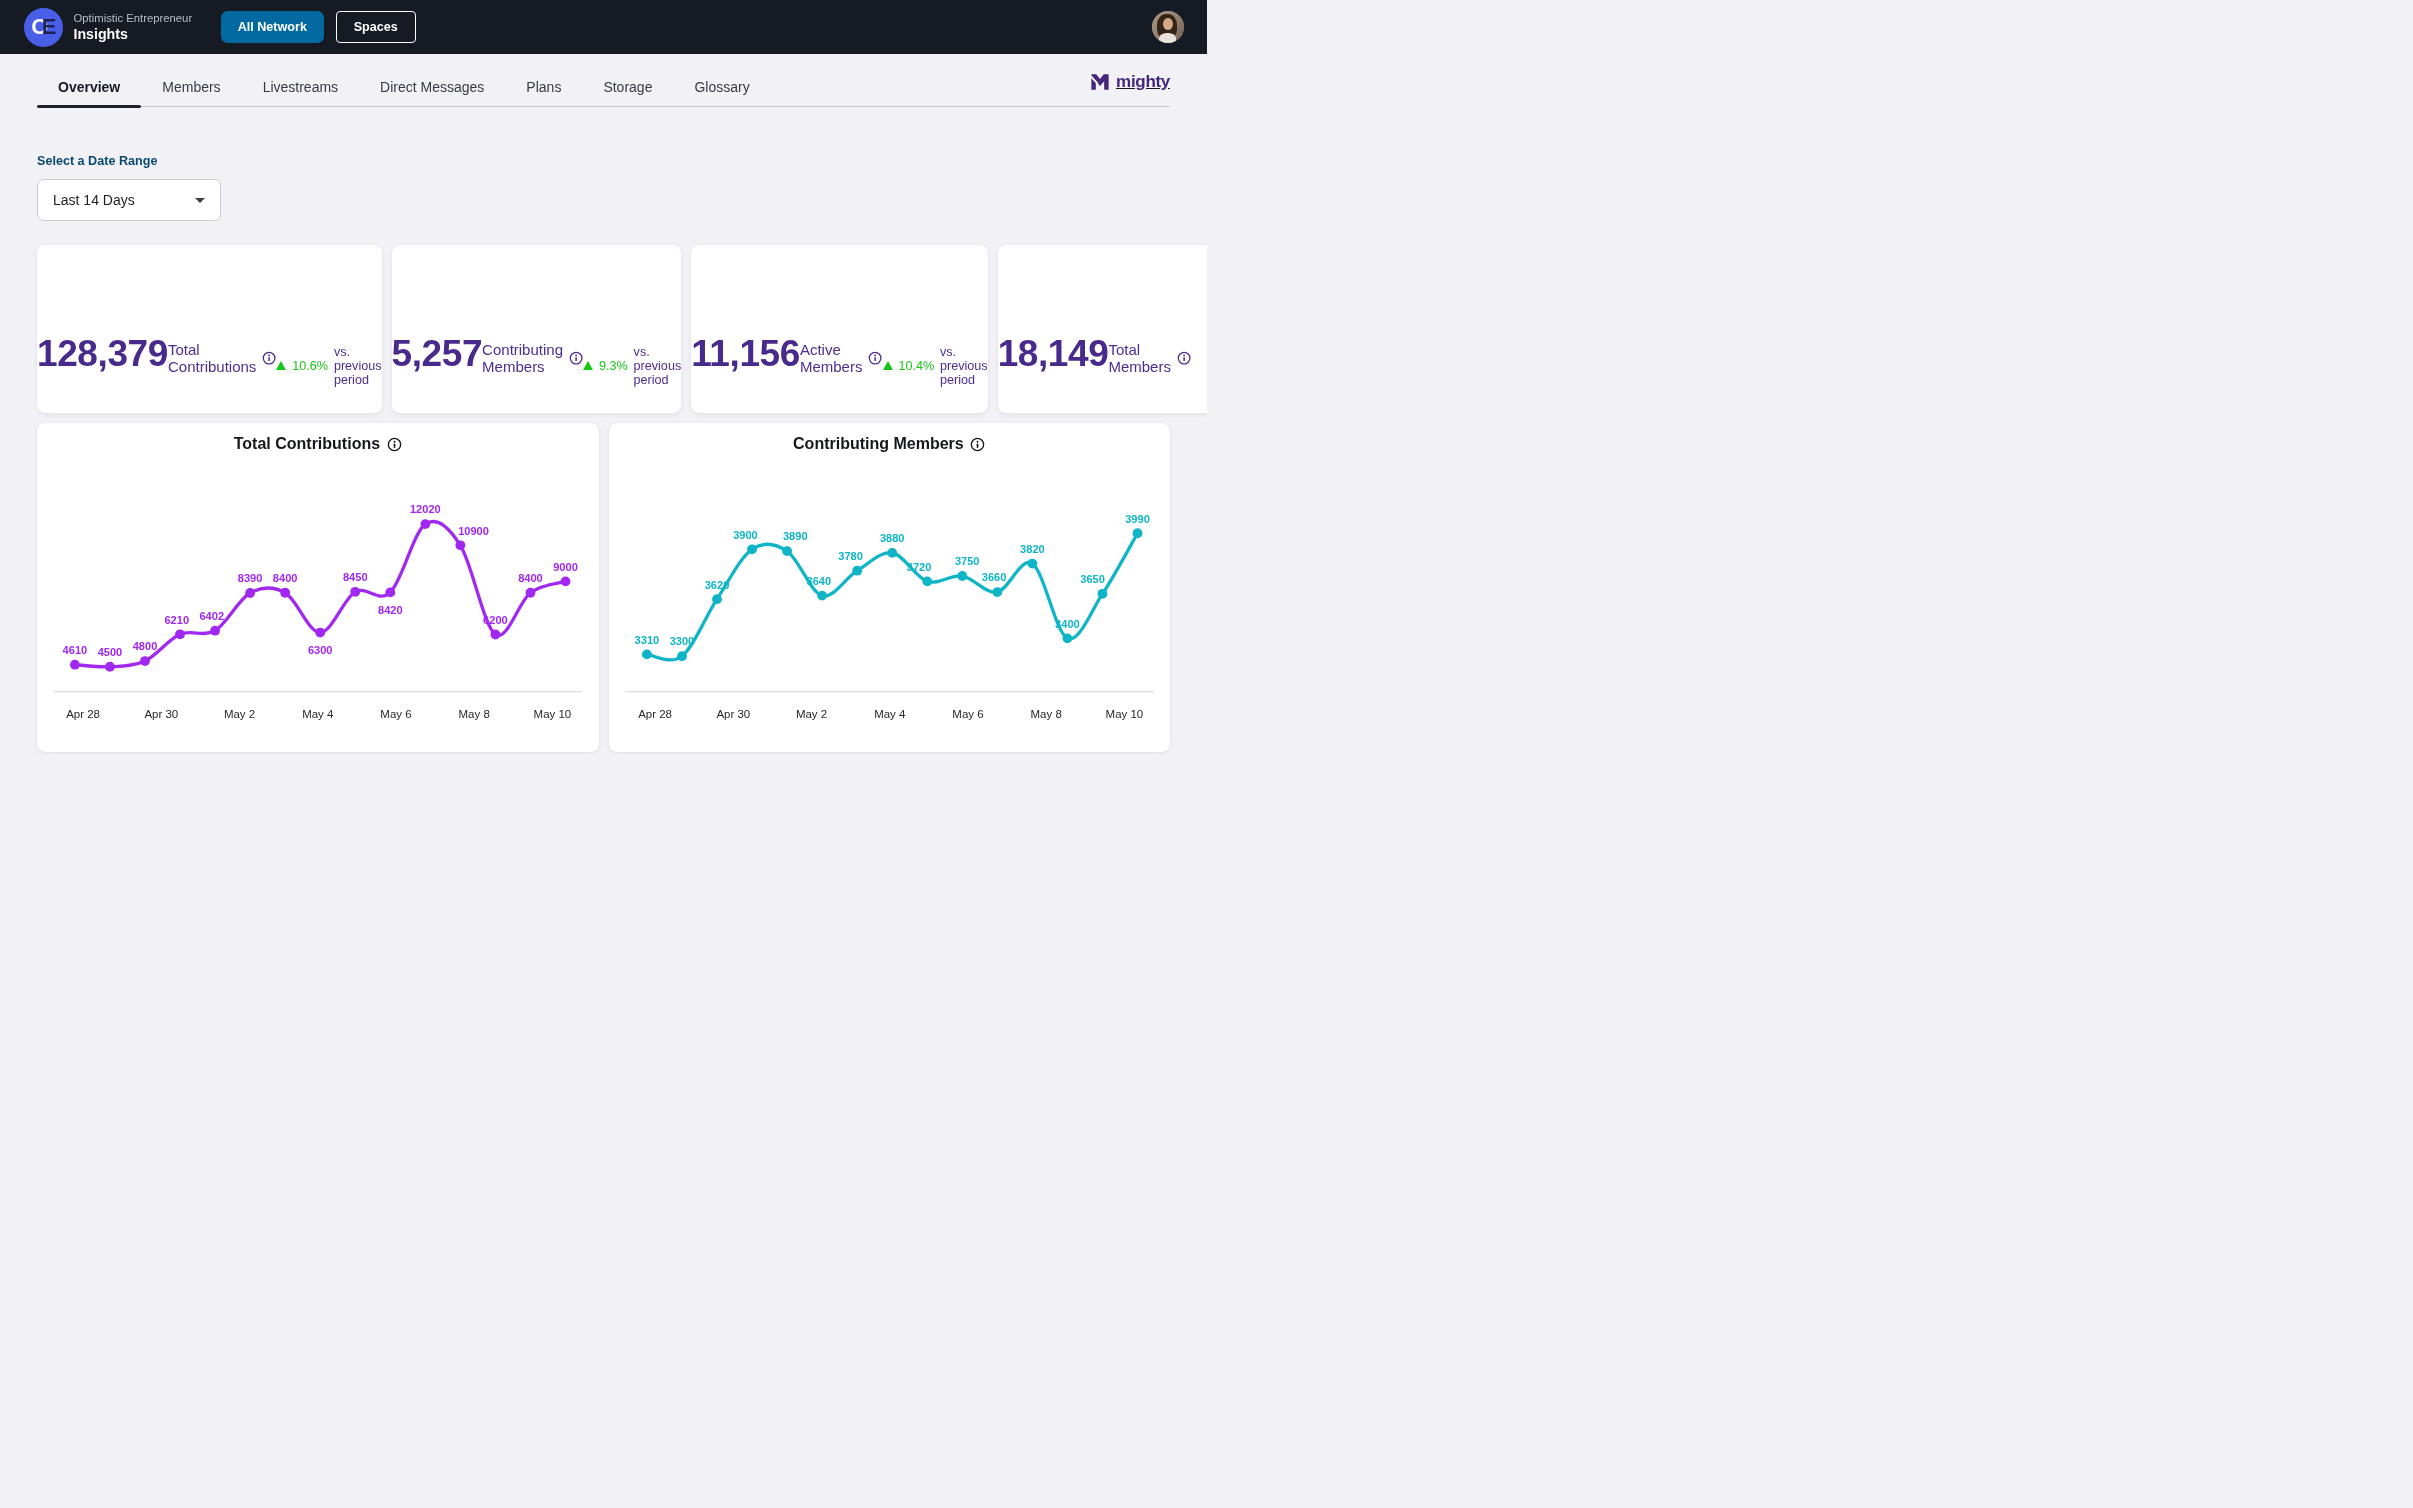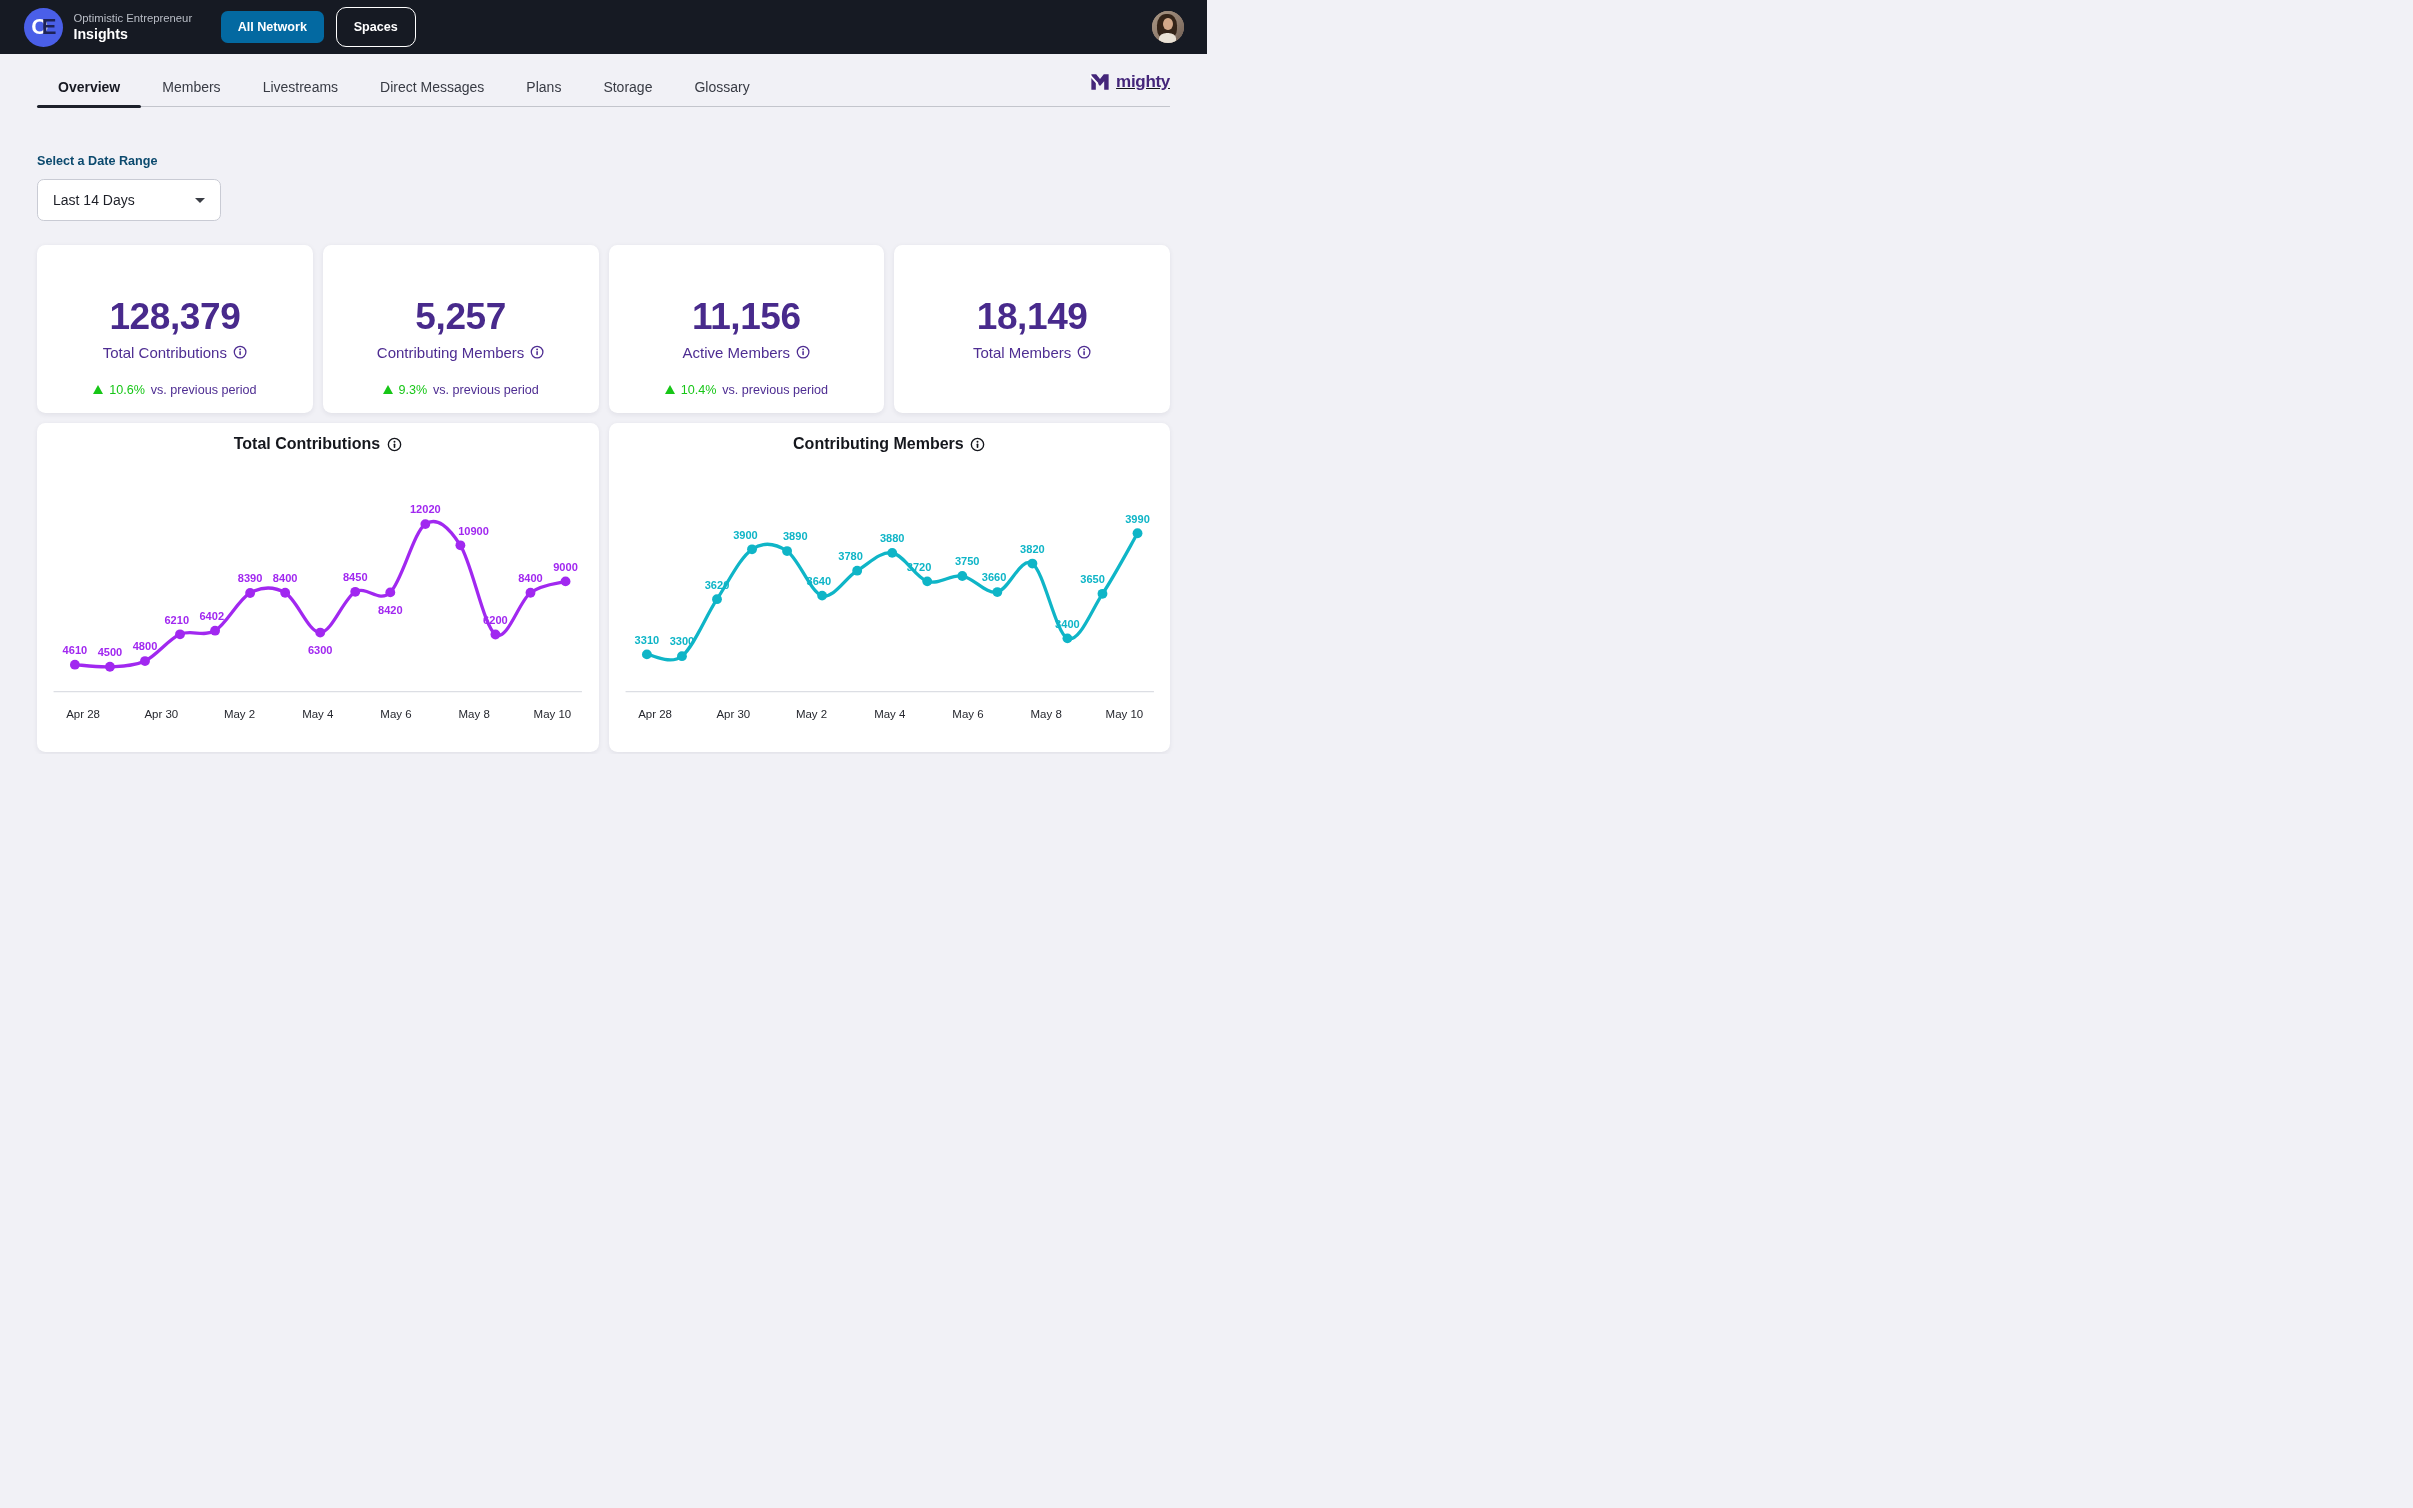--- a/index.html
+++ b/index.html
@@ -27,22 +27,22 @@
   .brand-text { display:flex; flex-direction:column; gap:1.7px; }
   .brand-net { color:#b9bdc6; font-size:11.3px; }
   .brand-app { color:#ffffff; font-size:14.2px; font-weight:bold; }
   .topbar-btns { display:flex; align-items:center; gap:11.7px; margin-left:28.5px; }
   .btn-primary {
     background:#0369a1; color:#fff; border:none; border-radius:6.7px;
     height:32px; padding:0 17px; font-size:12.6px; font-weight:bold;
     font-family:inherit; cursor:pointer;
   }
   .btn-outline {
-    background:transparent; color:#fff; border:1.3px solid #fff; border-radius:10px;
-    height:40px; padding:0 17px; font-size:12.6px; font-weight:bold;
+    background:transparent; color:#fff; border:1.3px solid #fff; border-radius:4px;
+    height:32px; padding:0 17px; font-size:12.6px; font-weight:bold;
     font-family:inherit; cursor:pointer;
   }
   .avatar {
     margin-left:auto; width:32px; height:32px; border-radius:50%;
     overflow:hidden; position:relative; background:#9e8a7b; cursor:pointer;
   }
   .avatar .bg { position:absolute; inset:0;
     background:linear-gradient(135deg,#a99784 0%,#8f7c6d 55%,#6e5d52 100%); }
   .avatar .hair { position:absolute; left:5.9px; top:3.4px; width:20px; height:25px;
     background:#342418; border-radius:45% 45% 40% 40%; }
@@ -81,22 +81,23 @@
   .date-select-value { font-size:14px; color:#1d1f27; }
   .caret-down {
     width:0; height:0; border-left:5px solid transparent; border-right:5px solid transparent;
     border-top:5.9px solid #3a3d45;
   }
   
   .stats-row { display:flex; gap:10px; margin-top:23.5px; }
   .stat-card {
     flex:1; height:168px; background:#fff; border-radius:8.4px;
     box-shadow:0 1.7px 5px rgba(25,28,50,0.07);
-    display:flex; flex-direction:column; align-items:center;
+    display:flex; flex-direction:row; align-items:center;
     padding-top:52px;
+    justify-content:flex-end;
   }
   .stat-value { font-size:37px; font-weight:bold; color:#482a8c; line-height:1.1; letter-spacing:-0.4px; }
   .stat-label { margin-top:6.7px; font-size:15px; color:#4e2d92; display:flex; align-items:center; gap:5.9px; }
   .stat-delta { margin-top:22px; font-size:12.6px; color:#4e2d92; display:flex; align-items:center; gap:5.9px; }
   .delta-up {
     width:0; height:0; border-left:5.9px solid transparent; border-right:5.9px solid transparent;
     border-bottom:9.2px solid #17c617;
   }
   .delta-pct { color:#17c617; }
   .info-icon { display:inline-block; flex:none; }

